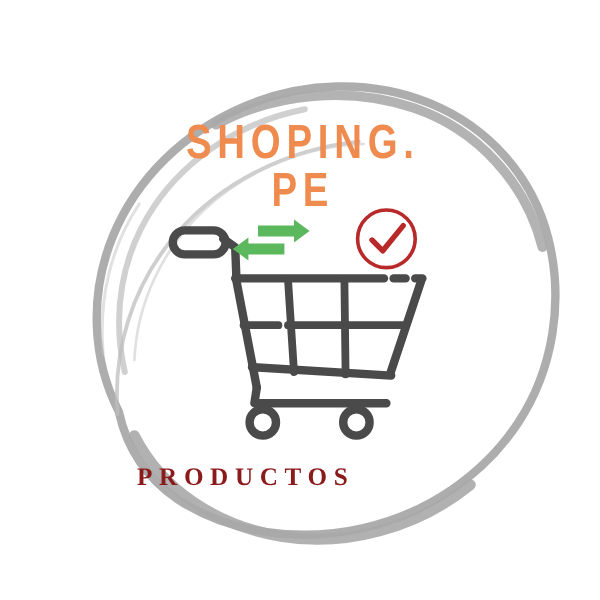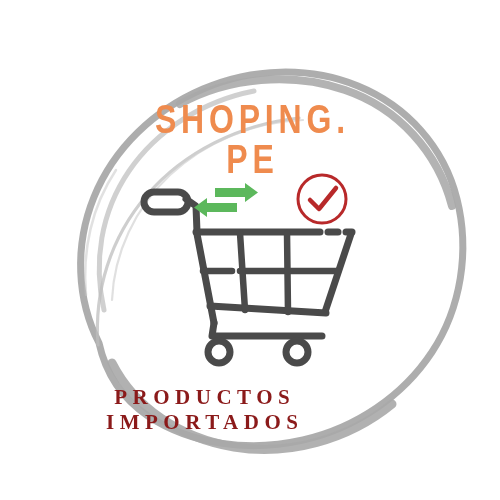--- a/index.html
+++ b/index.html
@@ -152,15 +152,14 @@
       <circle cx="322" cy="199" r="24" fill="none" stroke="#b8292a" stroke-width="3"></circle>
       <path d="M 310 200 L 319 209 L 336 188" fill="none" stroke="#b8292a" stroke-width="4.5" stroke-linecap="round" stroke-linejoin="round"></path>
     </g>
 
   </svg>
 
   <div class="brand-text" id="brand-line-1">SHOPING.</div>
   <div class="brand-text" id="brand-line-2">PE</div>
 
   <div class="tagline-text" id="tagline-line-1">PRODUCTOS</div>
-  <div class="tagline-text" id="tagline-line-2">IMPORTADOS</div>
 
 </div>
 
 </body></html>

